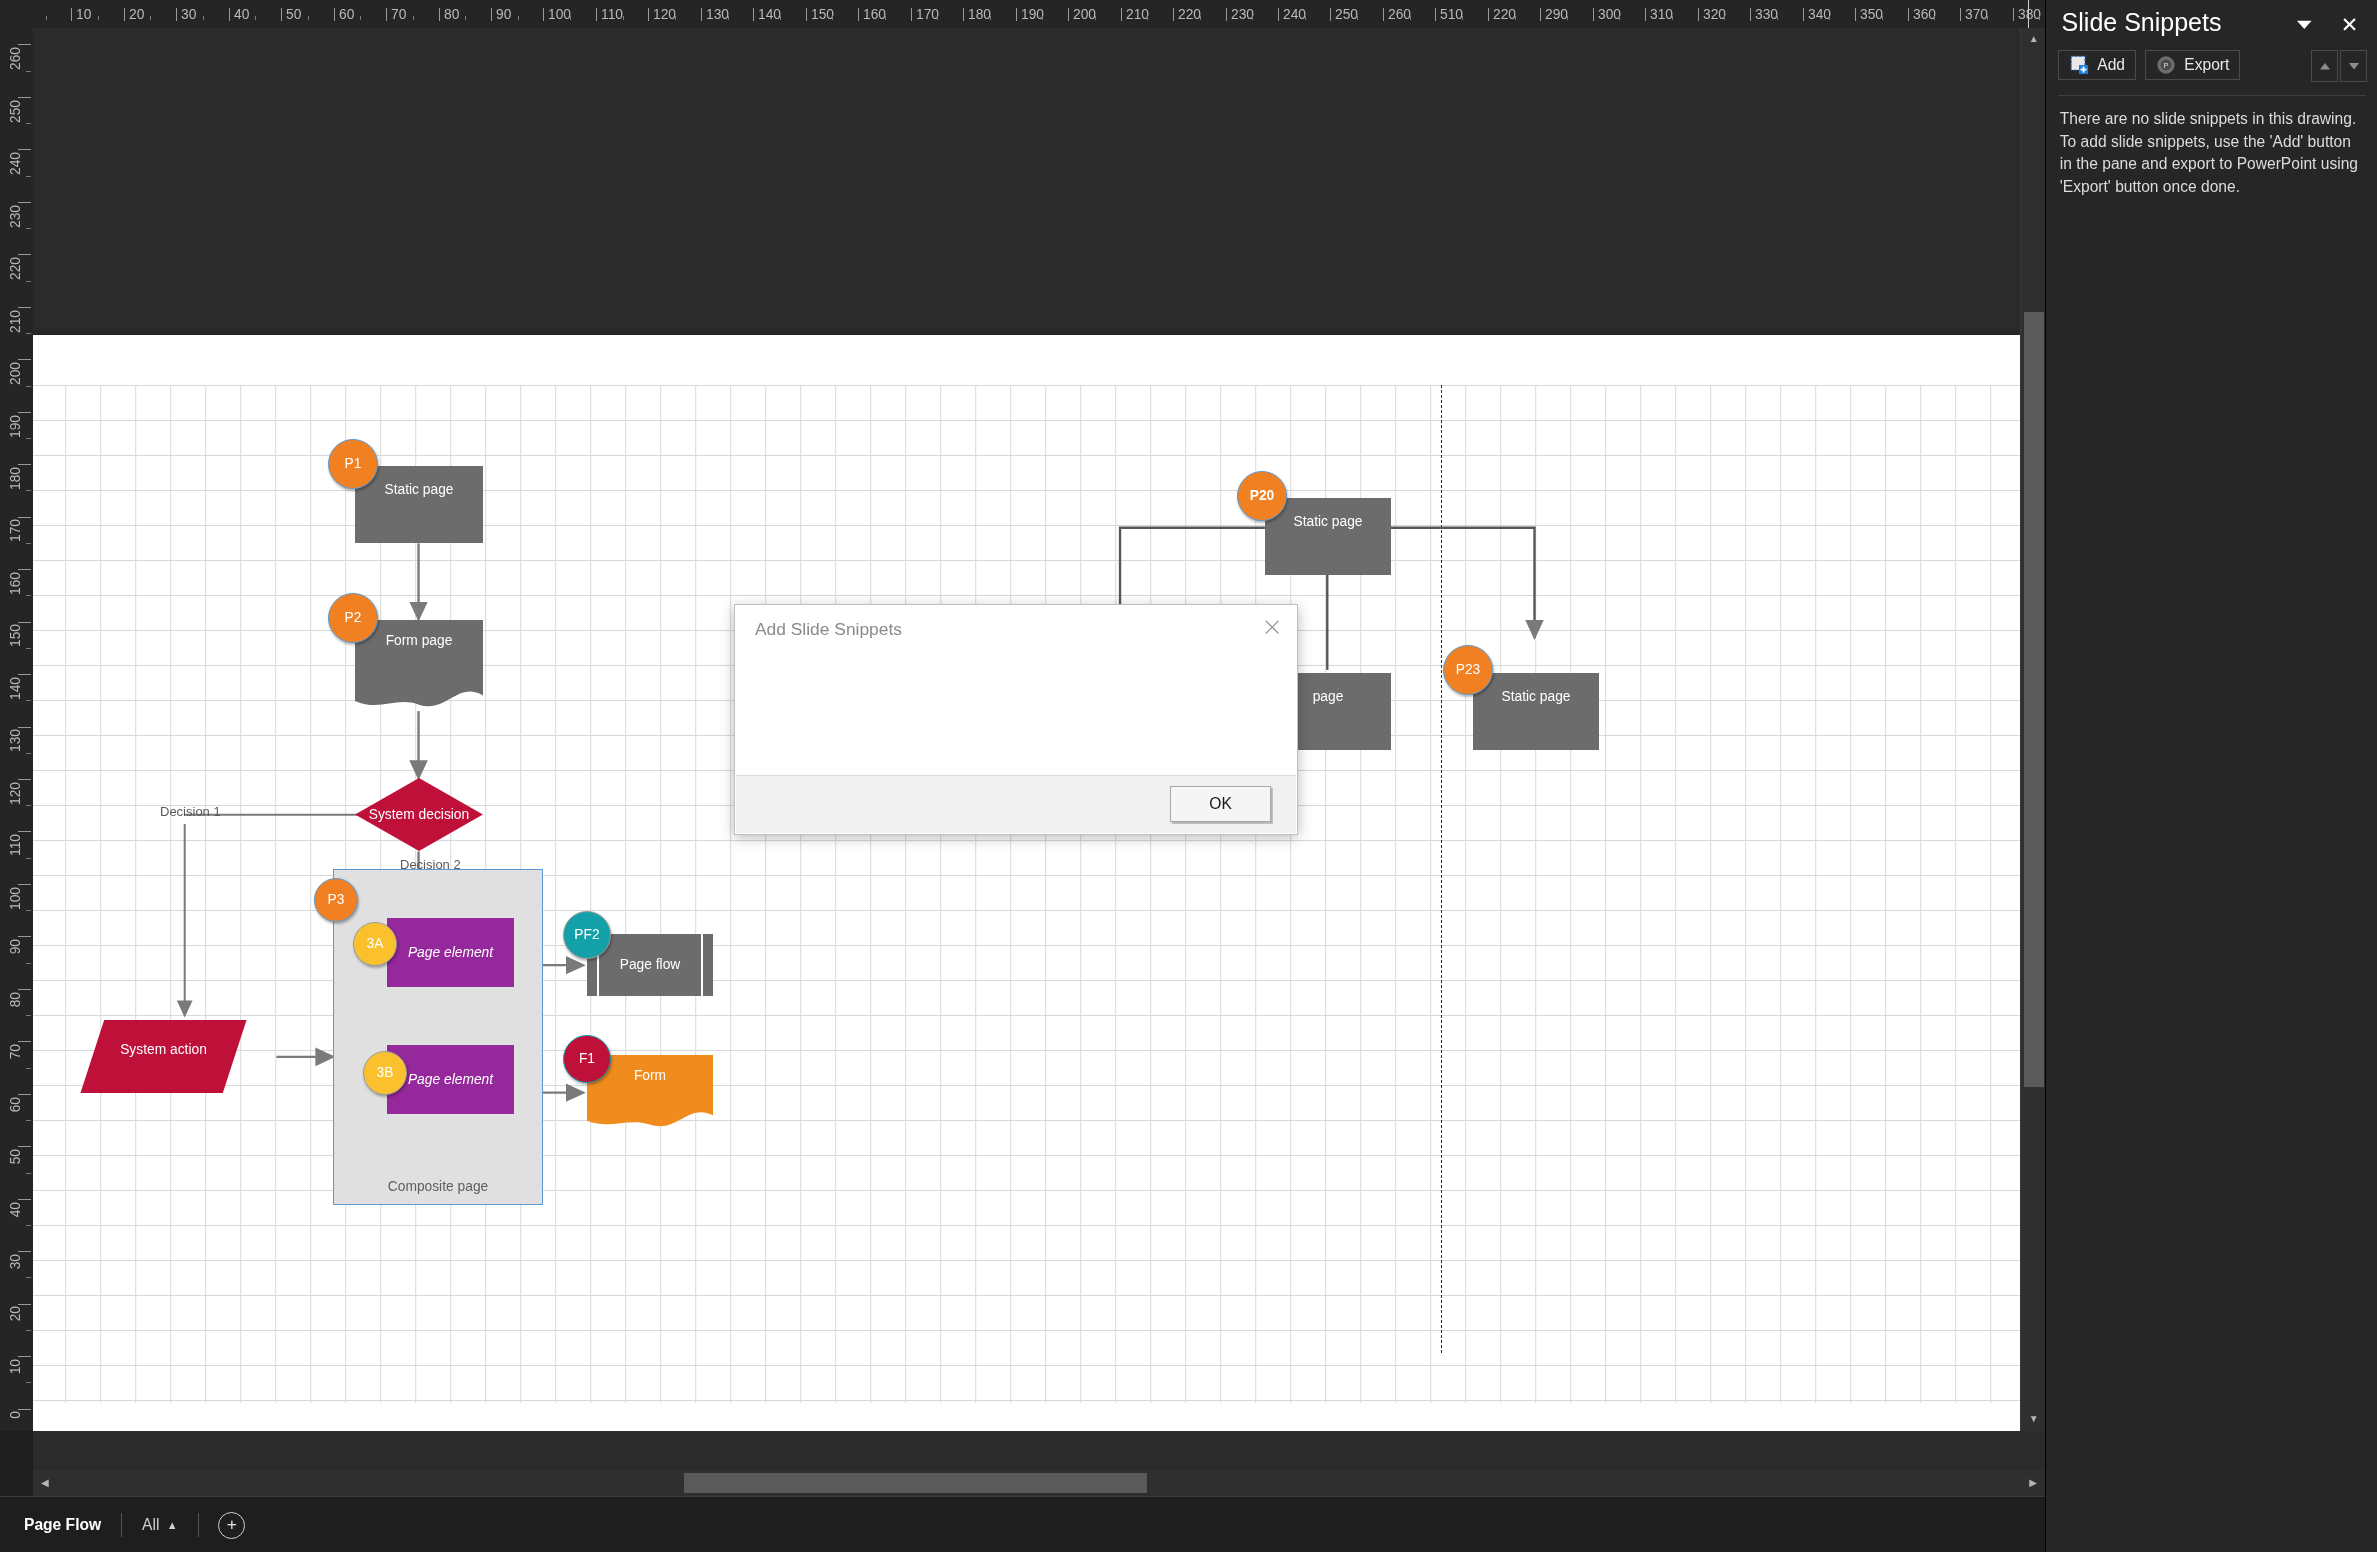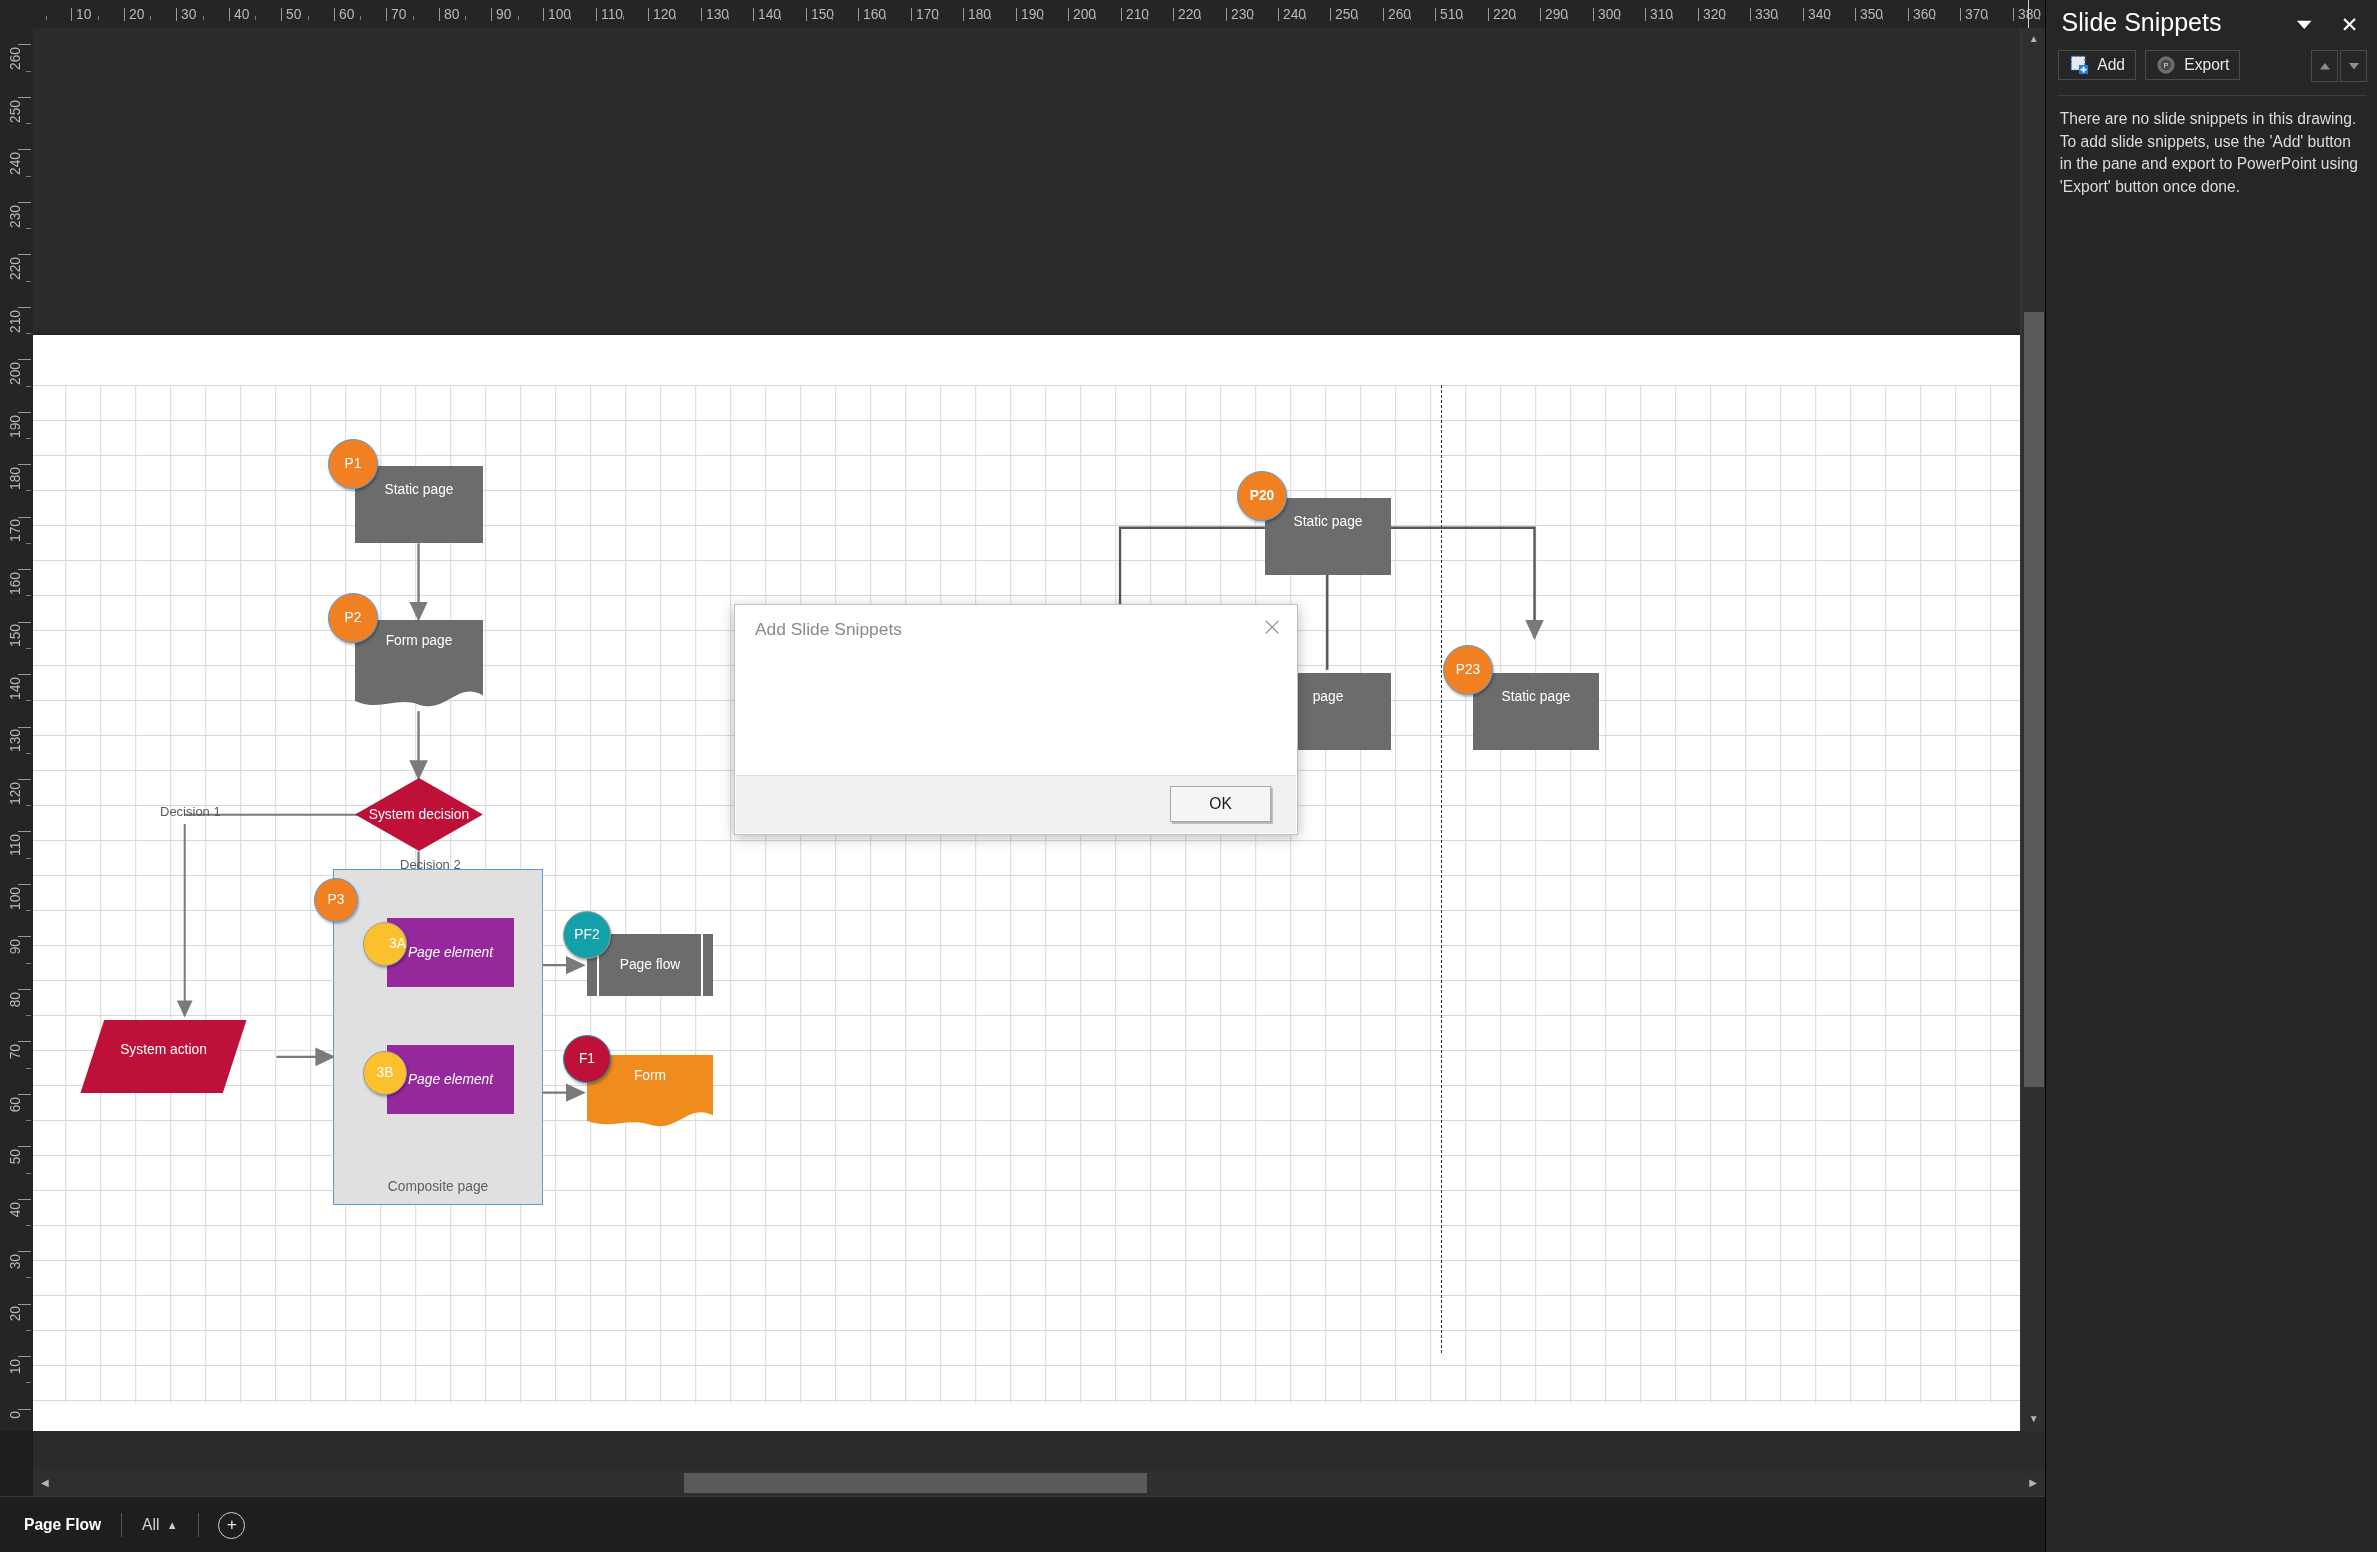--- a/index.html
+++ b/index.html
@@ -492,21 +492,21 @@
     <div class="composite" style="left:300px; top:841px; width:210px; height:336px;">
       <div class="composite-label">Composite page</div>
     </div>
     <div class="badge badge-orange" style="left:281px; top:850px; width:44px; height:44px;">
       <span>P3</span>
     </div>
 
     <div class="pelem" style="left:354px; top:890px; width:127px; height:69px;">
       <span>Page element</span>
     </div>
-    <div class="badge badge-yellow" style="left:330px; top:894px; width:44px; height:44px;justify-content:flex-end;">
+    <div class="badge badge-yellow" style="left:320px; top:894px; width:44px; height:44px;">
       <span>3A</span>
     </div>
 
     <div class="pelem" style="left:354px; top:1017px; width:127px; height:69px;">
       <span>Page element</span>
     </div>
     <div class="badge badge-yellow" style="left:330px; top:1023px; width:44px; height:44px;">
       <span>3B</span>
     </div>
 

